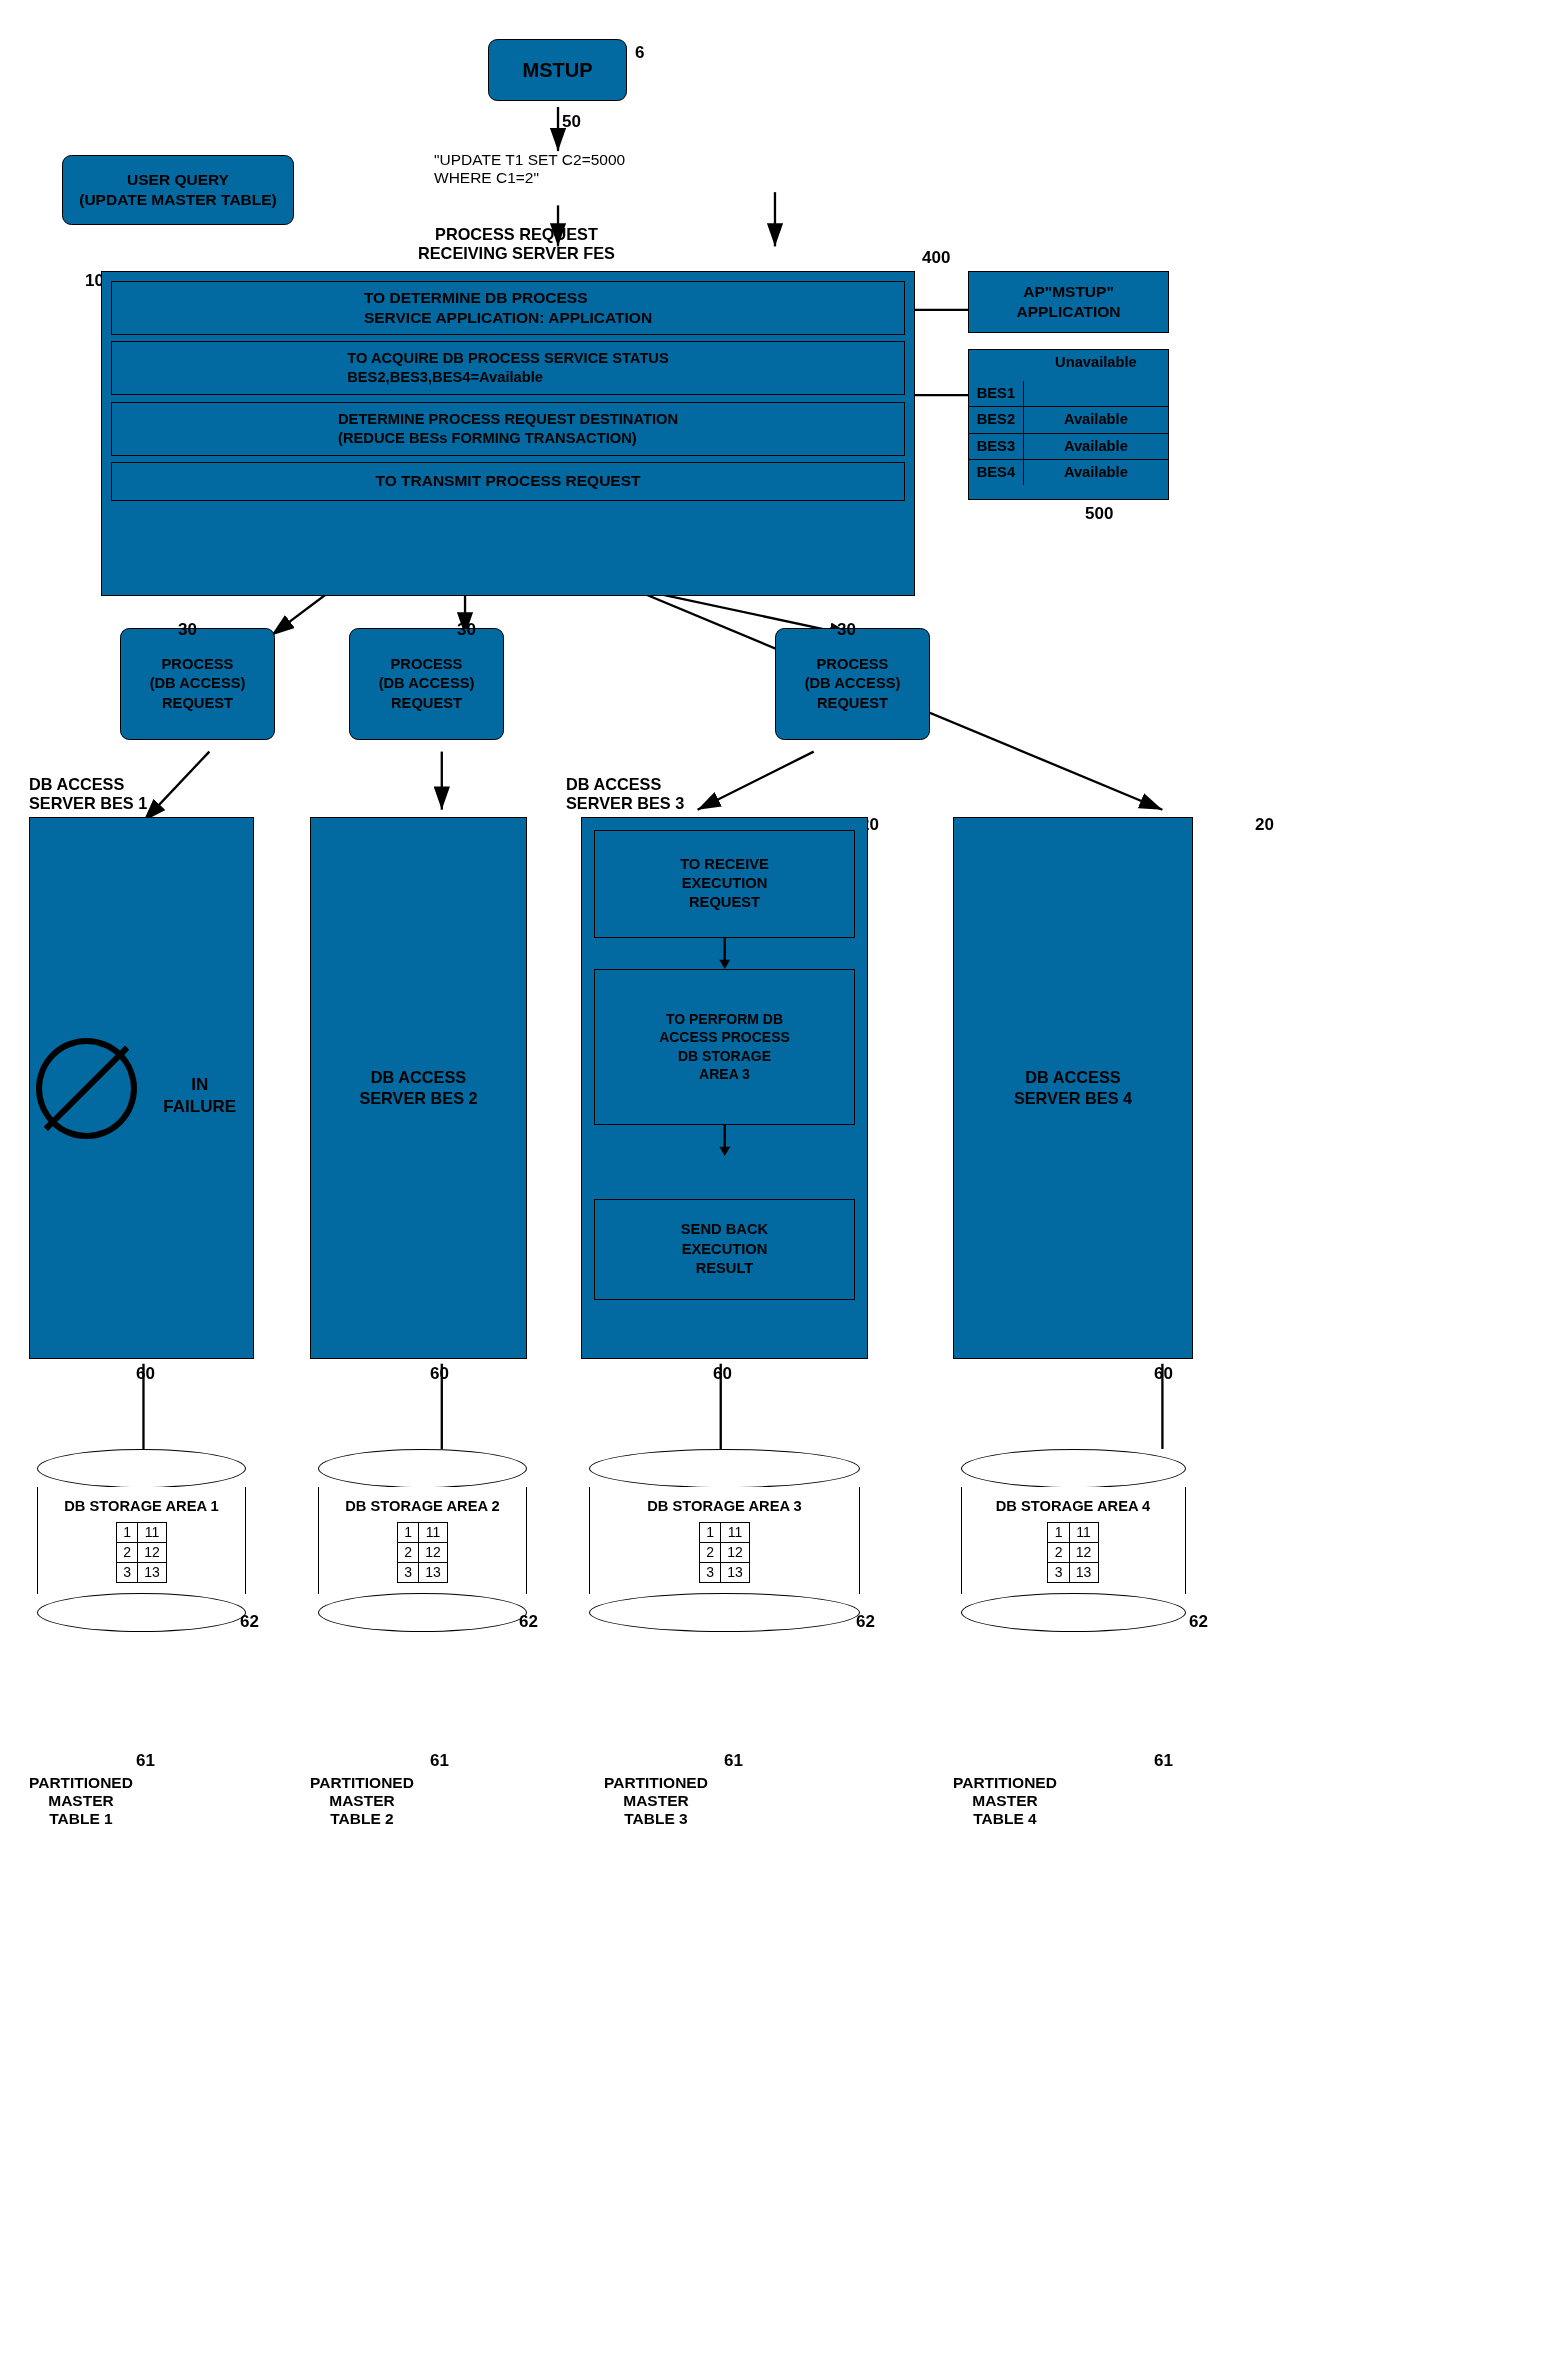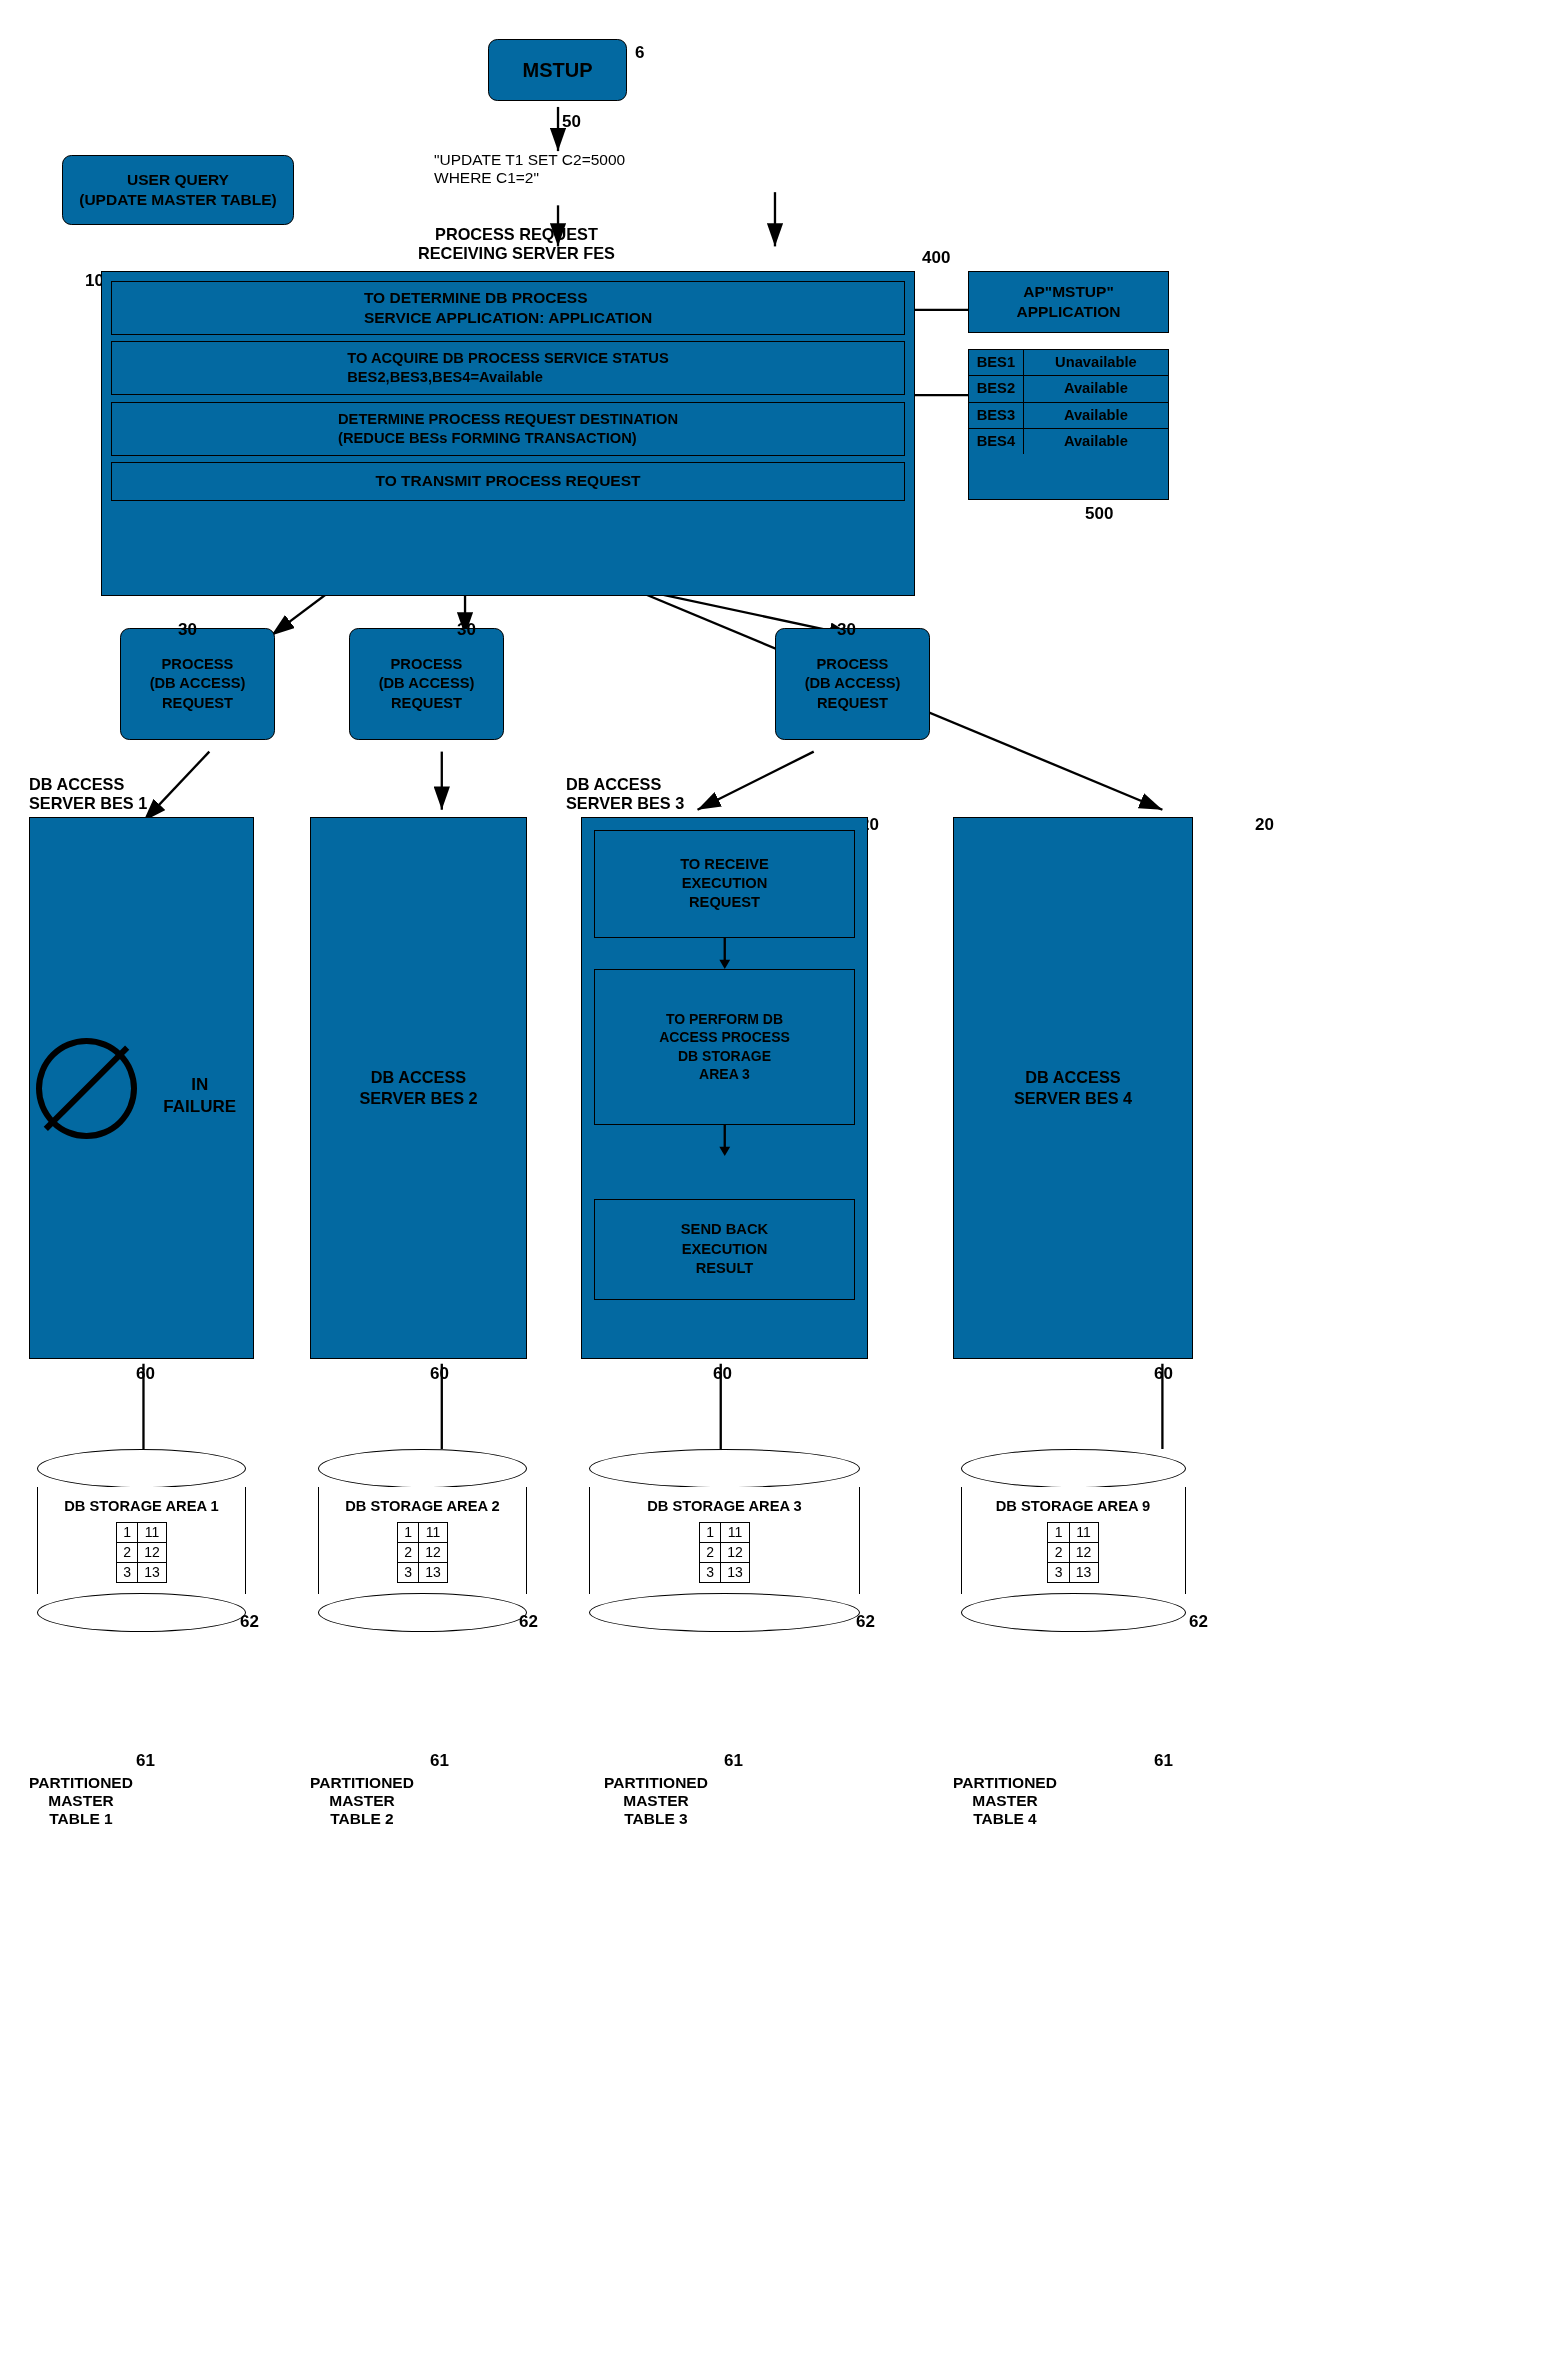--- a/index.html
+++ b/index.html
@@ -199,21 +199,21 @@
   </div>
 
   <div class="box" style="left:968px; top:271px; width:201px; height:62px; font-size:15.5px;">
     <span style="white-space:pre-line;">AP"MSTUP"
 APPLICATION</span>
   </div>
 
   <div class="box" style="left:968px; top:349px; width:201px; height:151px; padding:0; flex-direction:column; justify-content:flex-start;">
 
     <div style="display:flex; width:100%; border-bottom:1.2px solid #000; font-size:14.7px;">
-      <div style="border-right:1.2px solid #000; padding:3.1px 7.7px; font-weight:bold;">BES1</div>
+      <div style="border-right:1.2px solid #000; padding:3.1px 7.7px; font-weight:bold;margin-top:31px;">BES1</div>
       <div style="padding:3.1px 7.7px; flex:1;">Unavailable</div>
     </div>
 
     <div style="display:flex; width:100%; border-bottom:1.2px solid #000; font-size:14.7px;">
       <div style="border-right:1.2px solid #000; padding:3.1px 7.7px; font-weight:bold;">BES2</div>
       <div style="padding:3.1px 7.7px; flex:1;">Available</div>
     </div>
 
     <div style="display:flex; width:100%; border-bottom:1.2px solid #000; font-size:14.7px;">
       <div style="border-right:1.2px solid #000; padding:3.1px 7.7px; font-weight:bold;">BES3</div>
@@ -421,21 +421,21 @@
   <div class="label" style="left:724px; top:1751px;">61</div>
 
   <div class="label" style="left:604px; top:1774px; white-space:pre-line; font-size:15.5px;">PARTITIONED
 MASTER
 TABLE 3</div>
 
   <div class="cylinder" style="left:953px; top:1449px; width:240px;">
     <div class="cyl-top" style="width:225px; height:39px; margin-bottom:-1.5px;"></div>
     <div class="cyl-body" style="width:225px; padding:11.6px; display:flex; flex-direction:column; align-items:center;">
       <div style="font-size:14.7px; font-weight:bold; text-align:center; margin-bottom:7.7px;">DB STORAGE
-AREA 9</div>
+AREA 4</div>
       <table class="table-grid">
         <tbody>
             <tr>
               <td>1</td>
               <td>11</td>
             </tr>
         <tr>
               <td>2</td>
               <td>12</td>
             </tr>

